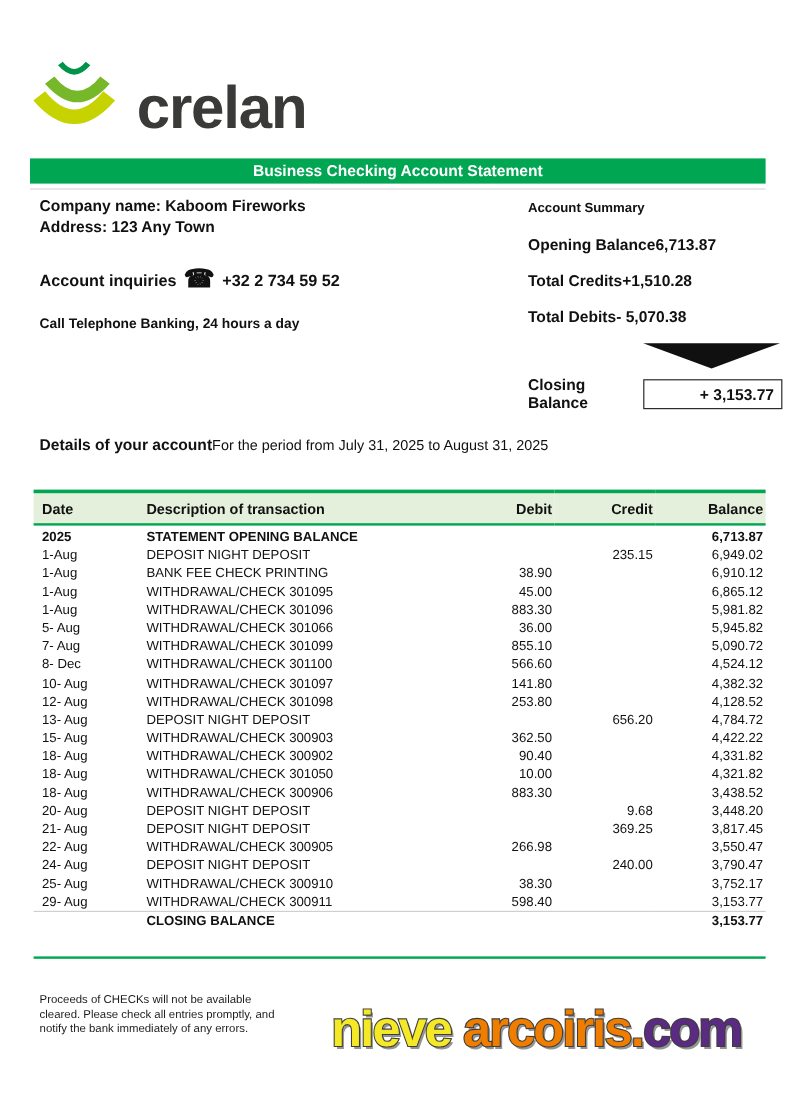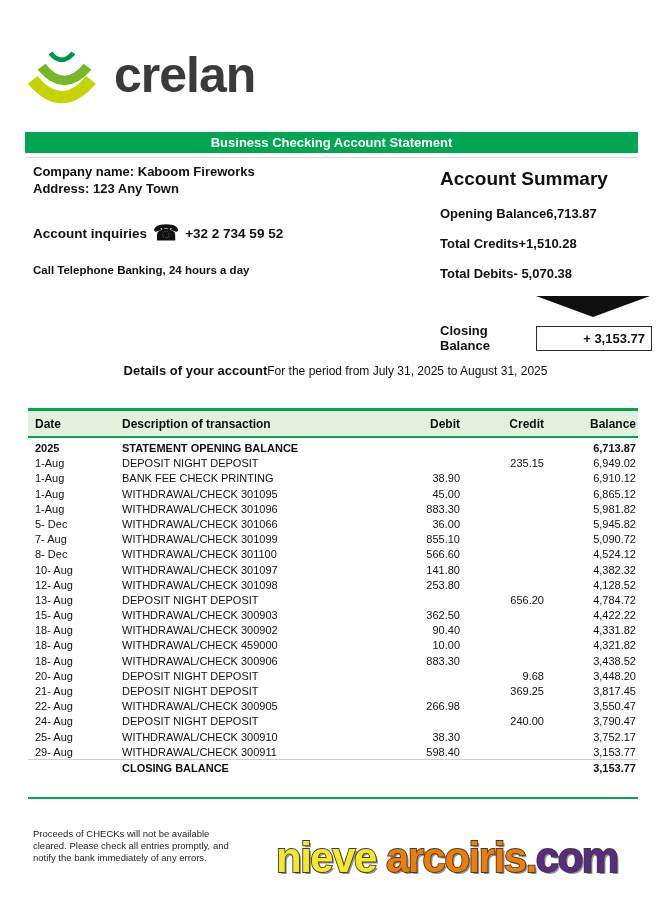--- a/index.html
+++ b/index.html
@@ -1,50 +1,50 @@
 <!DOCTYPE html>
 <html style="--green: #00a651; --paleGreen: #e4efdc; --logoDarkGreen: #00944a; --logoMidGreen: #76b82a; --logoLightGreen: #c6d300; --wmYellow: #f5e927; --wmOrange: #ef7d00; --wmPurple: #5b2a83;"><head>
 <meta charset="utf-8">
 <style>
   html,body{margin:0;padding:0;background:#fff;}
   .page{position:relative;width:660px;height:917px;background:#fff;overflow:hidden;
         font-family:"Liberation Sans", sans-serif;color:#111;}
 
   
-  .logo-row{position:absolute;top:44px;left:24px;display:flex;align-items:flex-start;}
+  .logo-row{position:absolute;top:44px;left:24px;display:flex;align-items:center;}
   .logo-icon{width:88px;height:80px;}
   .brand-text{font-size:50px;font-weight:bold;color:#3a3a39;letter-spacing:-1px;
               line-height:1;margin-left:2px;transform:translateY(6px);}
 
   
   .title-bar{position:absolute;top:132px;left:25px;width:613px;height:21px;
              background:var(--green);color:#fff;font-weight:bold;font-size:13px;
              text-align:center;line-height:21px;}
   .title-bar-underline{position:absolute;top:157px;left:25px;width:613px;height:1px;background:#d9d9d9;}
 
   
   .company-block{position:absolute;top:163px;left:33px;font-size:13px;font-weight:bold;line-height:17px;}
   .inquiries{position:absolute;top:226px;left:33px;font-size:13.5px;font-weight:bold;
              display:flex;align-items:center;gap:6px;}
   .phone-glyph{font-size:21px;line-height:13px;transform:translateY(-1px);}
   .telebank{position:absolute;top:264px;left:33px;font-size:11.5px;font-weight:bold;}
 
   
   .summary{position:absolute;top:168px;left:440px;width:212px;}
-  .summary-title{font-size:19px;font-weight:bold;margin-bottom:16px;}
+  .summary-title{font-size:11px;font-weight:bold;margin-bottom:16px;}
   .summary-row{display:flex;font-size:13px;font-weight:bold;margin-bottom:15px;}
   .arrow-wrap{display:flex;justify-content:flex-end;margin:2px 2px 6px 0;}
   .down-arrow{width:0;height:0;border-left:57px solid transparent;border-right:57px solid transparent;
               border-top:21px solid #101010;}
   .closing-row{display:flex;justify-content:space-between;align-items:center;font-size:13px;font-weight:bold;}
   .closing-box{border:1.6px solid #2b2b2b;width:108px;padding:4px 6px;text-align:right;background:#fff;}
 
   
   .details-line{position:absolute;top:363px;left:33px;width:605px;display:flex;
-                justify-content:center;align-items:baseline;}
+                justify-content:flex-start;align-items:baseline;}
   .details-heading{font-size:13px;font-weight:bold;}
   .period-text{font-size:12px;}
 
   
   .txn-table{position:absolute;top:408px;left:28px;width:610px;border-collapse:collapse;}
   .txn-table thead th{background:var(--paleGreen);border-top:3px solid var(--green);
        border-bottom:2px solid var(--green);font-size:12px;font-weight:bold;
        padding:6px 2px 5px 2px;text-align:left;}
   .txn-table thead th.num{text-align:right;}
   .txn-table thead th:first-child{padding-left:7px;}
@@ -183,21 +183,21 @@
 
     <tr>
       <td class="c-date">1-Aug</td>
       <td class="c-desc">WITHDRAWAL/CHECK 301096</td>
       <td class="num c-debit">883.30</td>
       <td class="num c-credit"></td>
       <td class="num c-balance">5,981.82</td>
     </tr>
 
     <tr>
-      <td class="c-date">5- Dec</td>
+      <td class="c-date">5- Aug</td>
       <td class="c-desc">WITHDRAWAL/CHECK 301066</td>
       <td class="num c-debit">36.00</td>
       <td class="num c-credit"></td>
       <td class="num c-balance">5,945.82</td>
     </tr>
 
     <tr>
       <td class="c-date">7- Aug</td>
       <td class="c-desc">WITHDRAWAL/CHECK 301099</td>
       <td class="num c-debit">855.10</td>
@@ -248,21 +248,21 @@
     <tr>
       <td class="c-date">18- Aug</td>
       <td class="c-desc">WITHDRAWAL/CHECK 300902</td>
       <td class="num c-debit">90.40</td>
       <td class="num c-credit"></td>
       <td class="num c-balance">4,331.82</td>
     </tr>
 
     <tr>
       <td class="c-date">18- Aug</td>
-      <td class="c-desc">WITHDRAWAL/CHECK 459000</td>
+      <td class="c-desc">WITHDRAWAL/CHECK 301050</td>
       <td class="num c-debit">10.00</td>
       <td class="num c-credit"></td>
       <td class="num c-balance">4,321.82</td>
     </tr>
 
     <tr>
       <td class="c-date">18- Aug</td>
       <td class="c-desc">WITHDRAWAL/CHECK 300906</td>
       <td class="num c-debit">883.30</td>
       <td class="num c-credit"></td>

